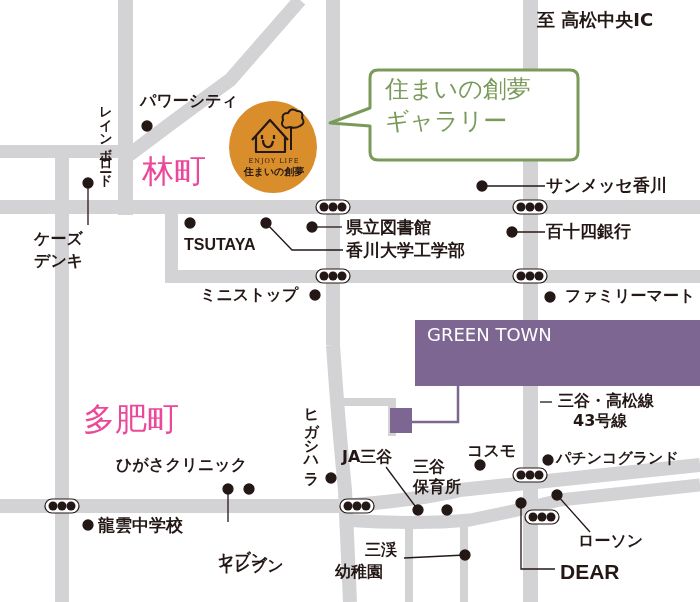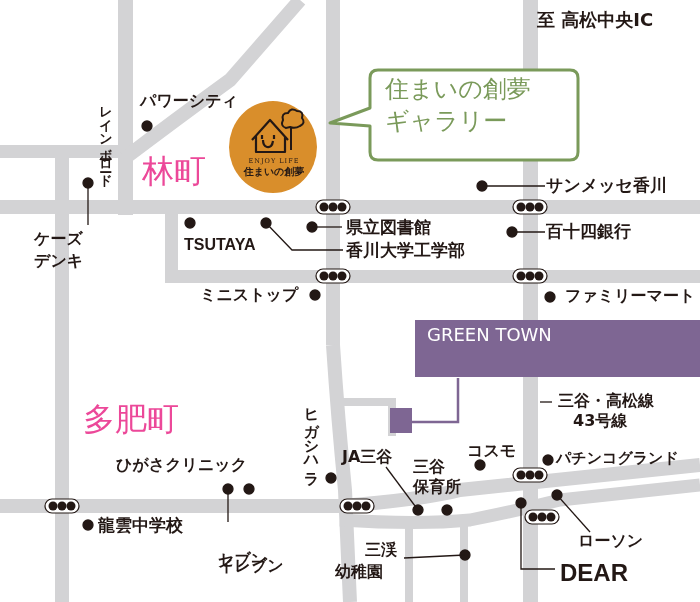--- a/index.html
+++ b/index.html
@@ -8,21 +8,21 @@
   #map { position: absolute; left: 0; top: 0; width: 700px; height: 602px; }
   .road { fill: #d3d3d5; }
   .roadline { stroke: #d3d3d5; fill: none; }
   .lbl { position: absolute; color: #231815; font-weight: bold; white-space: nowrap;
          font-family: "DejaVu Sans", sans-serif; line-height: 1.1; }
   .lbl.md { font-size: 16px; }
   .lbl.lg { font-size: 17px; }
   .vert { writing-mode: vertical-rl; text-orientation: upright; letter-spacing: -1px; font-size: 15px; }
   .town { position: absolute; color: #ec4899; font-family: Liberation Serif, serif; font-size: 32px; }
   .callout-text { position: absolute; color: #7a9a5a; font-size: 24px; line-height: 1.3; }
-  .gt { position: absolute; left: 415px; top: 320px; width: 285px; height: 57px; background: #7e6693;
+  .gt { position: absolute; left: 415px; top: 320px; width: 285px; height: 66px; background: #7e6693;
         color: #ffffff; padding: 3px 0 0 12px; box-sizing: border-box; font-size: 18px; line-height: 1.35; }
   .dir { position: absolute; left: 537px; top: 8px; font-size: 18px; font-weight: bold; color: #231815; }
 </style>
 </head>
 <body>
 
 <svg id="map" viewBox="0 0 700 602" xmlns="http://www.w3.org/2000/svg">
 
   <g>
 
@@ -198,15 +198,15 @@
 <div class="lbl md" style="left:116px;top:456px;">ひがさクリニック</div>
 <div class="lbl md" style="left:218px;top:527px;margin-top:24px;">セブン</div>
 <div class="lbl md" style="left:218px;top:549px;margin-top:8px;">イレブン</div>
 <div class="lbl lg" style="left:98px;top:516px;">龍雲中学校</div>
 <div class="lbl md" style="left:342px;top:448px;">JA三谷</div>
 <div class="lbl md" style="left:413px;top:458px;">三谷</div>
 <div class="lbl md" style="left:413px;top:478px;">保育所</div>
 <div class="lbl md" style="left:467px;top:442px;">コスモ</div>
 <div class="lbl md" style="left:556px;top:450px;font-size:15px;">パチンコグランド</div>
 <div class="lbl md" style="left:578px;top:532px;">ローソン</div>
-<div class="lbl md" style="left:560px;top:560px;font-family:'Liberation Sans',sans-serif;font-size:24px;">DEAR</div>
+<div class="lbl md" style="left:560px;top:560px;font-family:'Liberation Sans',sans-serif;font-size:21px;">DEAR</div>
 <div class="lbl md" style="left:365px;top:541px;text-align:right;">三渓</div>
 <div class="lbl md" style="left:335px;top:563px;">幼稚園</div>
 
 </body></html>

